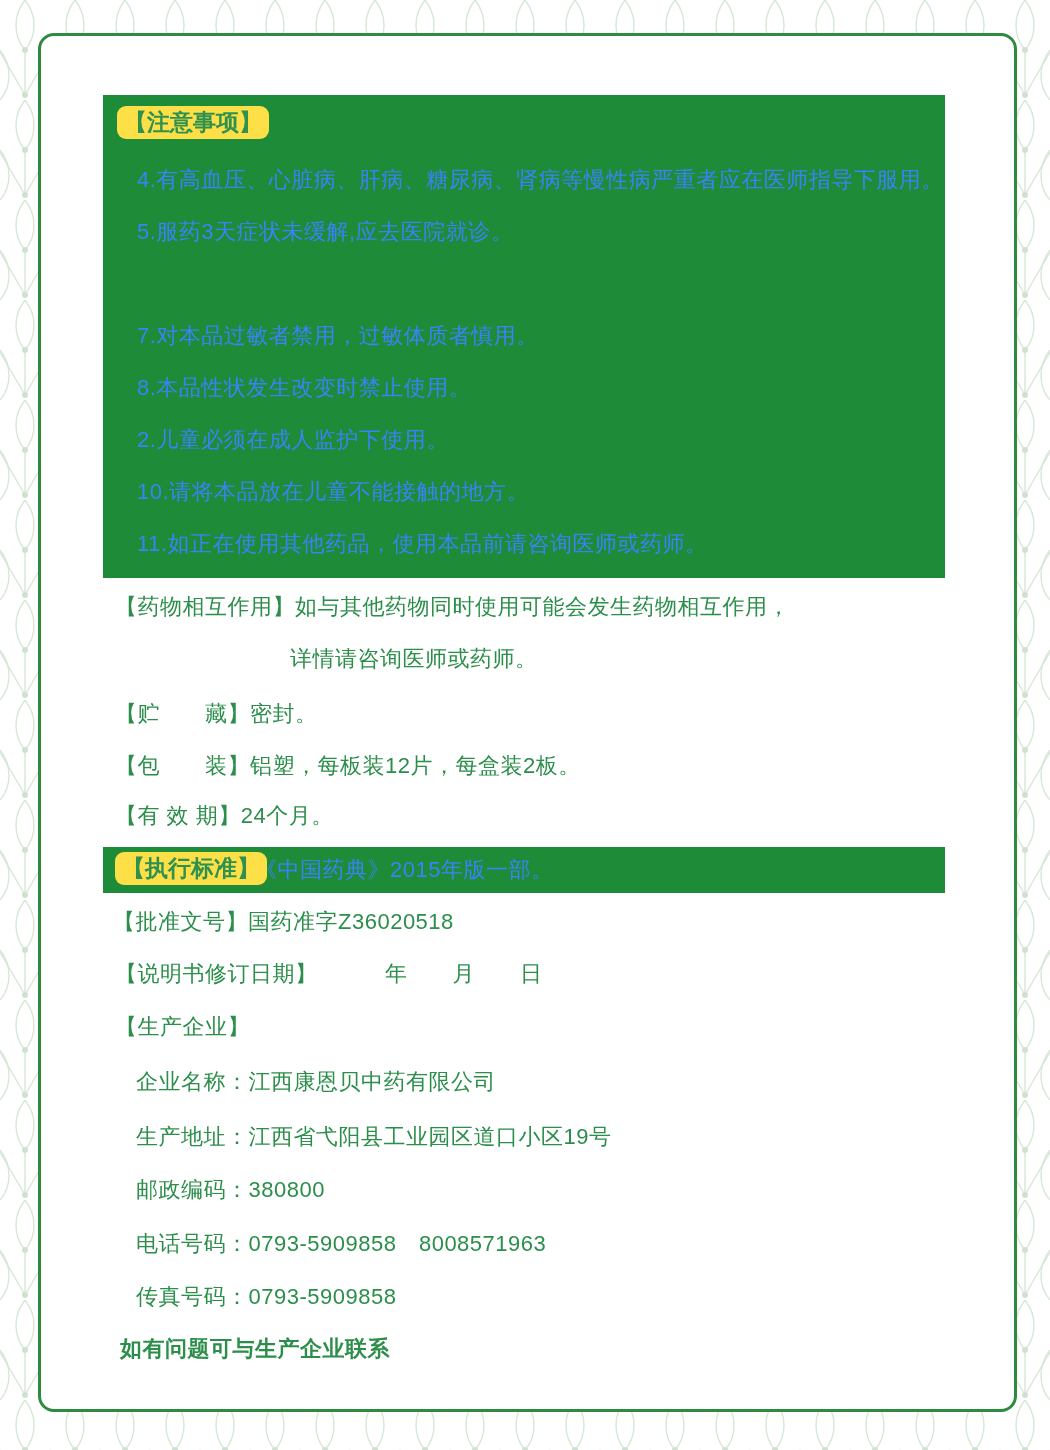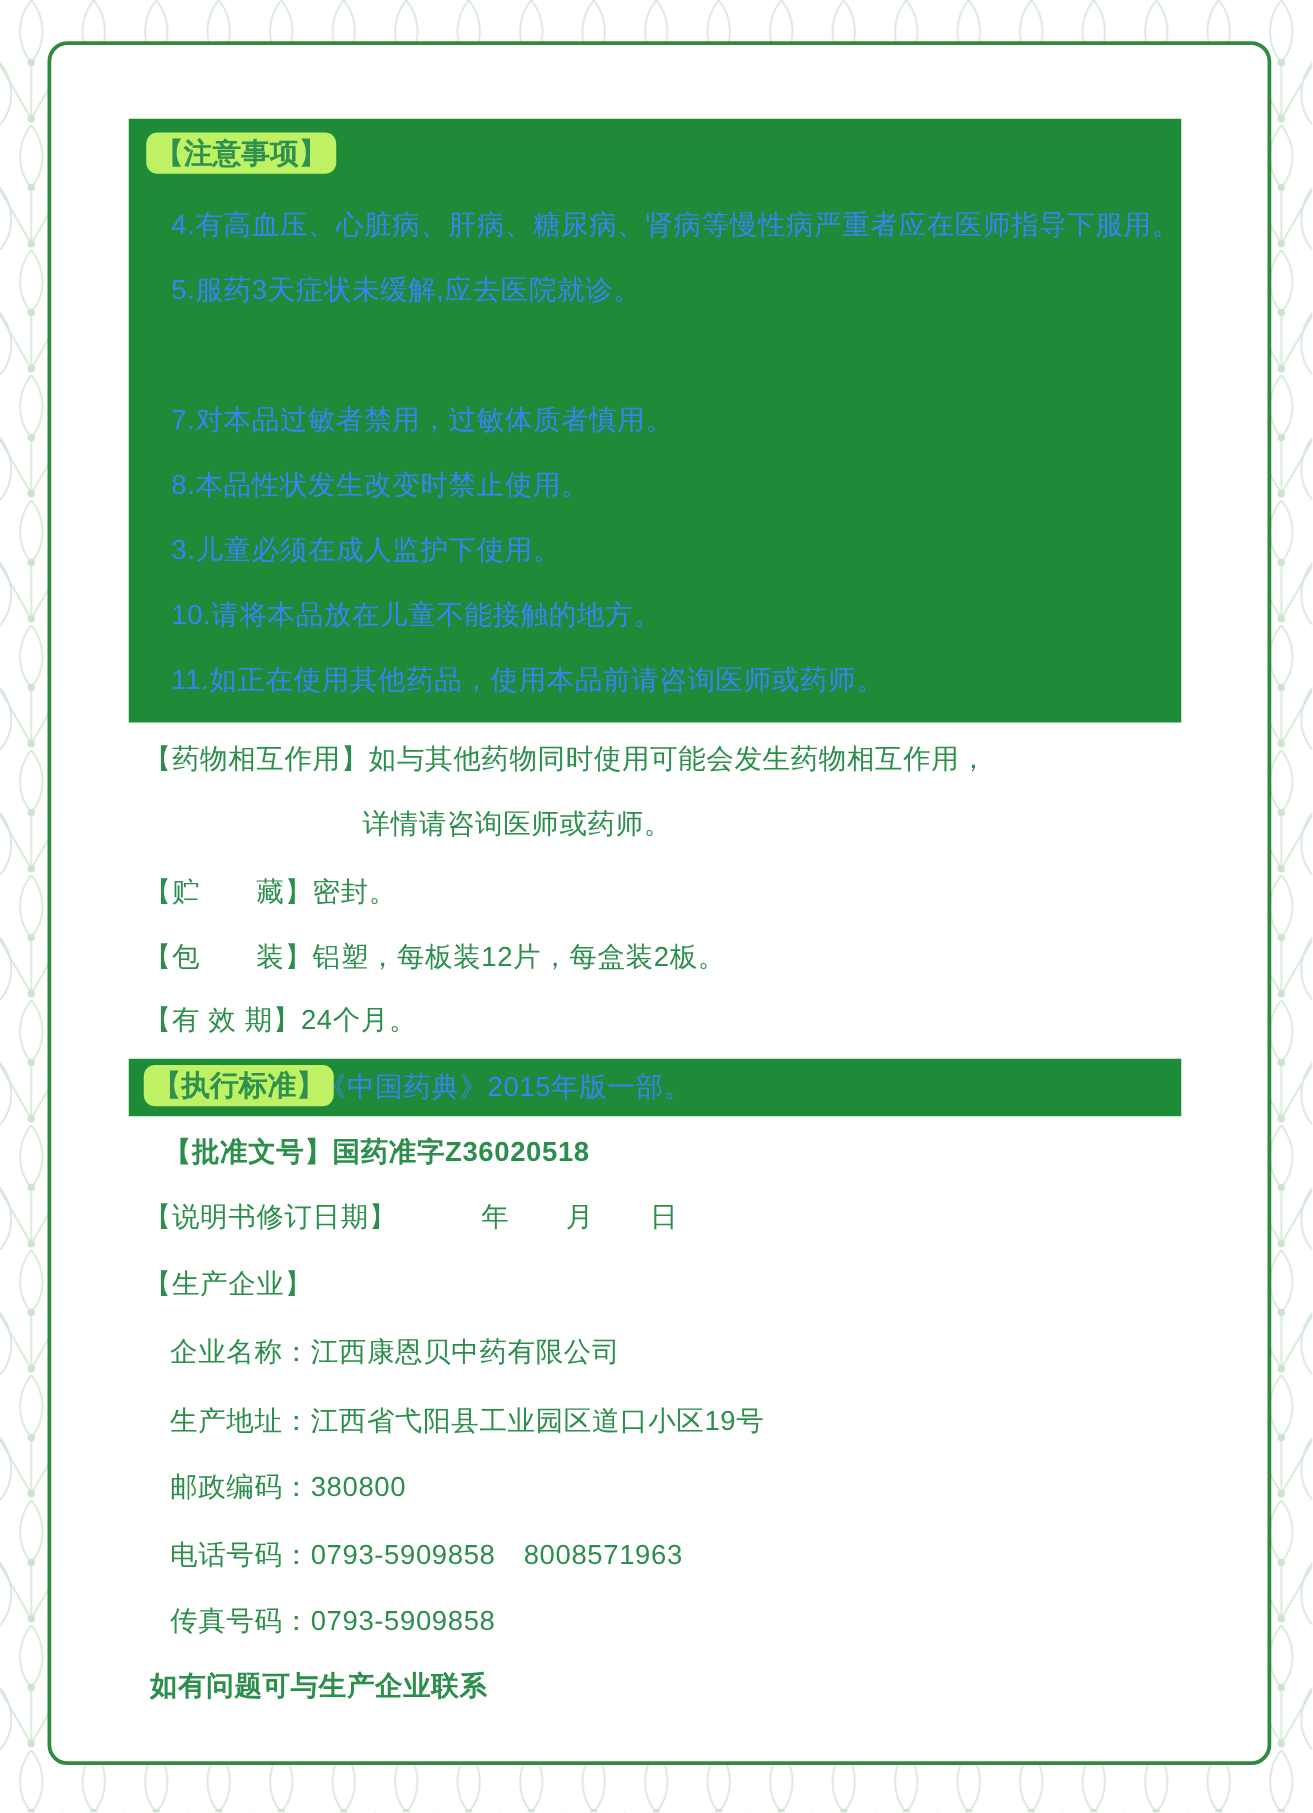--- a/index.html
+++ b/index.html
@@ -23,21 +23,21 @@
     width:842px;height:483px;
     background:#1e8b39;
   }
   .std-bar{
     position:absolute;left:103px;top:847px;
     width:842px;height:46px;
     background:#1e8b39;
   }
   .pill{
     position:absolute;
-    background:#bef264;
+    background:#fde047;
     color:#2e9150;
     font-size:23px;
     font-weight:bold;
     line-height:27px;
     padding:3px 7px;
     border-radius:9px;
     white-space:nowrap;
   }
   .wline{
     position:absolute;
@@ -81,35 +81,35 @@
 
   <div class="sheet"></div>
 
   <div class="notice-box"></div>
   <span class="pill" style="left:117px;top:106px;">【注意事项】</span>
 
   <div class="wline" style="left:137px;top:166px;">4.有高血压、心脏病、肝病、糖尿病、肾病等慢性病严重者应在医师指导下服用。</div>
   <div class="wline" style="left:137px;top:218px;">5.服药3天症状未缓解,应去医院就诊。</div>
   <div class="wline" style="left:137px;top:322px;">7.对本品过敏者禁用，过敏体质者慎用。</div>
   <div class="wline" style="left:137px;top:374px;">8.本品性状发生改变时禁止使用。</div>
-  <div class="wline" style="left:137px;top:426px;">3.儿童必须在成人监护下使用。</div>
+  <div class="wline" style="left:137px;top:426px;">2.儿童必须在成人监护下使用。</div>
   <div class="wline" style="left:137px;top:478px;">10.请将本品放在儿童不能接触的地方。</div>
   <div class="wline" style="left:137px;top:530px;">11.如正在使用其他药品，使用本品前请咨询医师或药师。</div>
 
   <div class="gline" style="left:115px;top:593px;">【药物相互作用】如与其他药物同时使用可能会发生药物相互作用，</div>
   <div class="gline" style="left:290px;top:645px;">详情请咨询医师或药师。</div>
   <div class="gline" style="left:115px;top:700px;">【贮　　藏】密封。</div>
   <div class="gline" style="left:115px;top:752px;">【包　　装】铝塑，每板装12片，每盒装2板。</div>
   <div class="gline" style="left:115px;top:802px;">【有 效 期】24个月。</div>
 
   <div class="std-bar"></div>
   <span class="pill" style="left:115px;top:852px;">【执行标准】</span>
   <div class="wline" style="left:255px;top:856px;">《中国药典》2015年版一部。</div>
 
-  <div class="gline" style="left:131px;top:908px;font-weight:bold;">【批准文号】国药准字Z36020518</div>
+  <div class="gline" style="left:113px;top:908px;">【批准文号】国药准字Z36020518</div>
   <div class="gline" style="left:115px;top:960px;">【说明书修订日期】　　　年　　月　　日</div>
   <div class="gline" style="left:115px;top:1013px;">【生产企业】</div>
 
   <div class="gline" style="left:136px;top:1068px;">企业名称：江西康恩贝中药有限公司</div>
   <div class="gline" style="left:136px;top:1123px;">生产地址：江西省弋阳县工业园区道口小区19号</div>
   <div class="gline" style="left:136px;top:1176px;">邮政编码：380800</div>
   <div class="gline" style="left:136px;top:1230px;">电话号码：0793-5909858　8008571963</div>
   <div class="gline" style="left:136px;top:1283px;">传真号码：0793-5909858</div>
   <div class="gline bold" style="left:120px;top:1335px;">如有问题可与生产企业联系</div>
 

